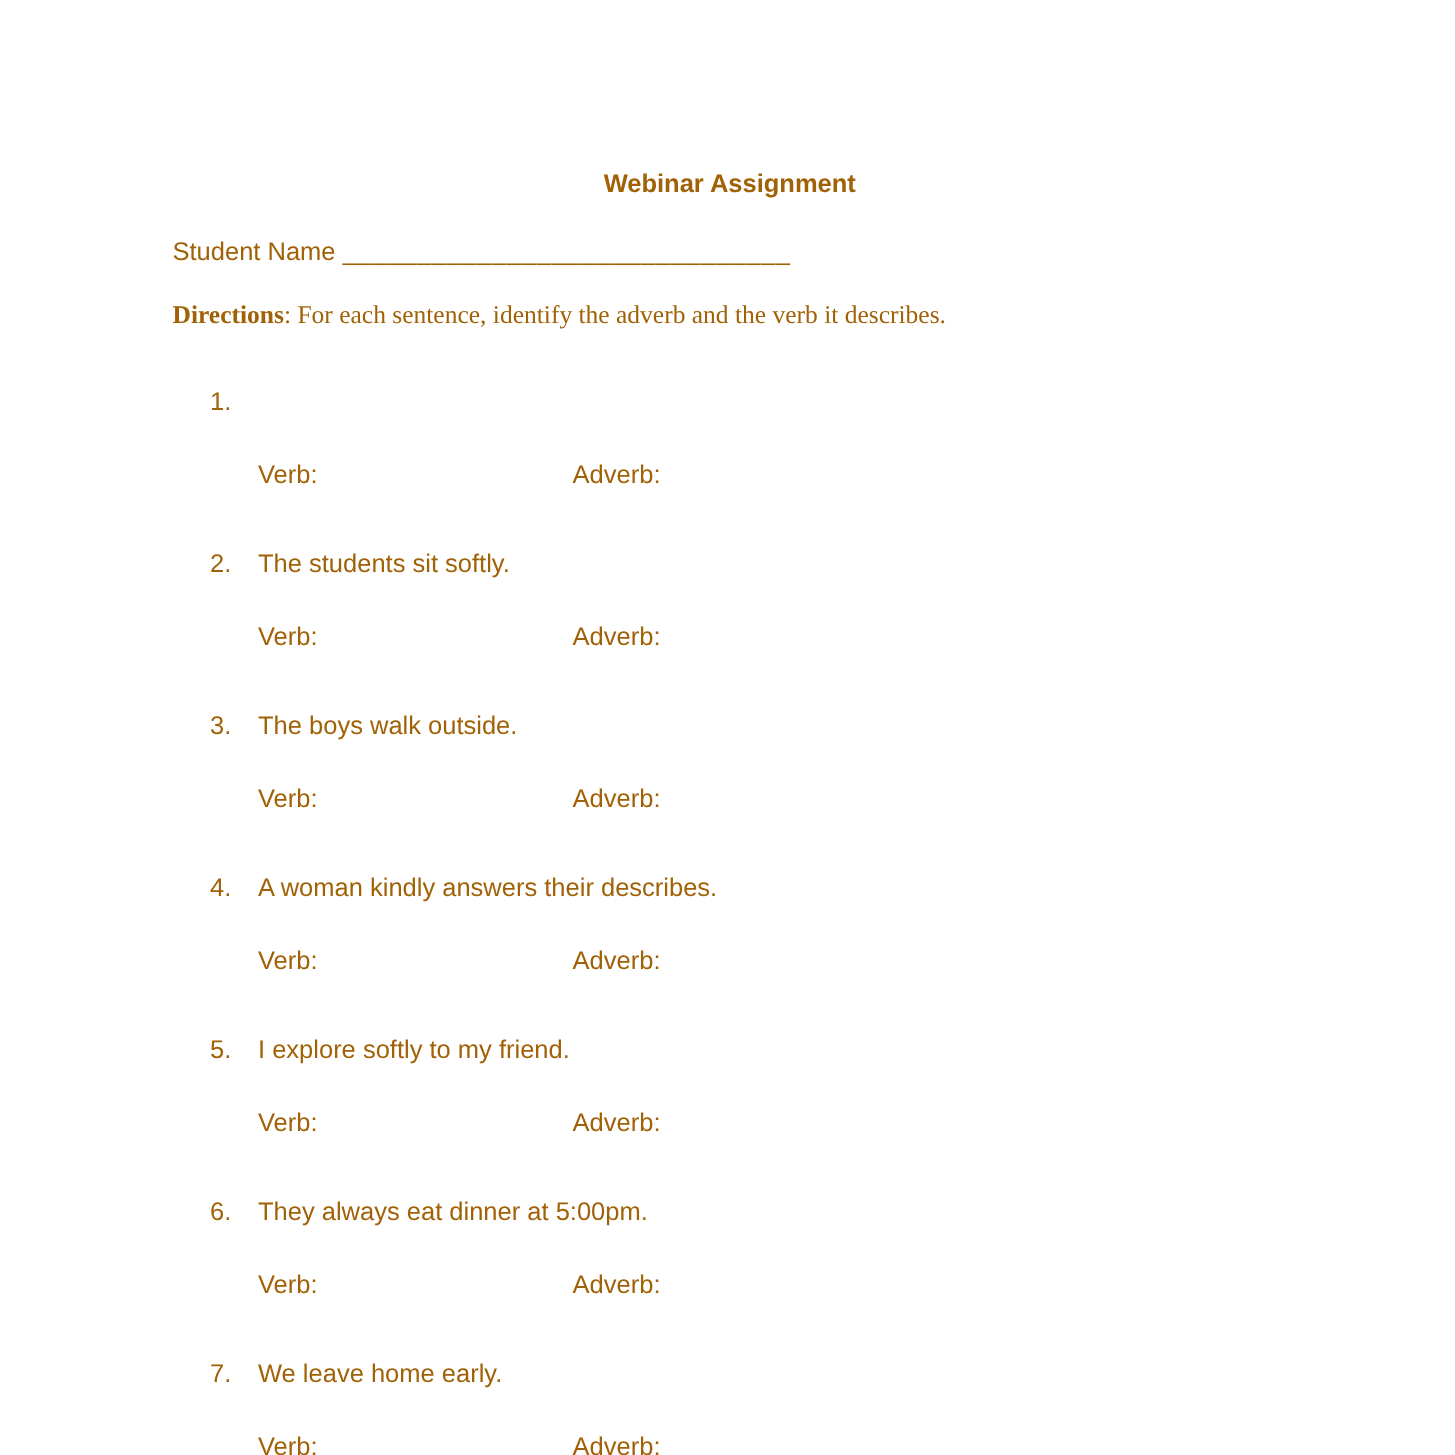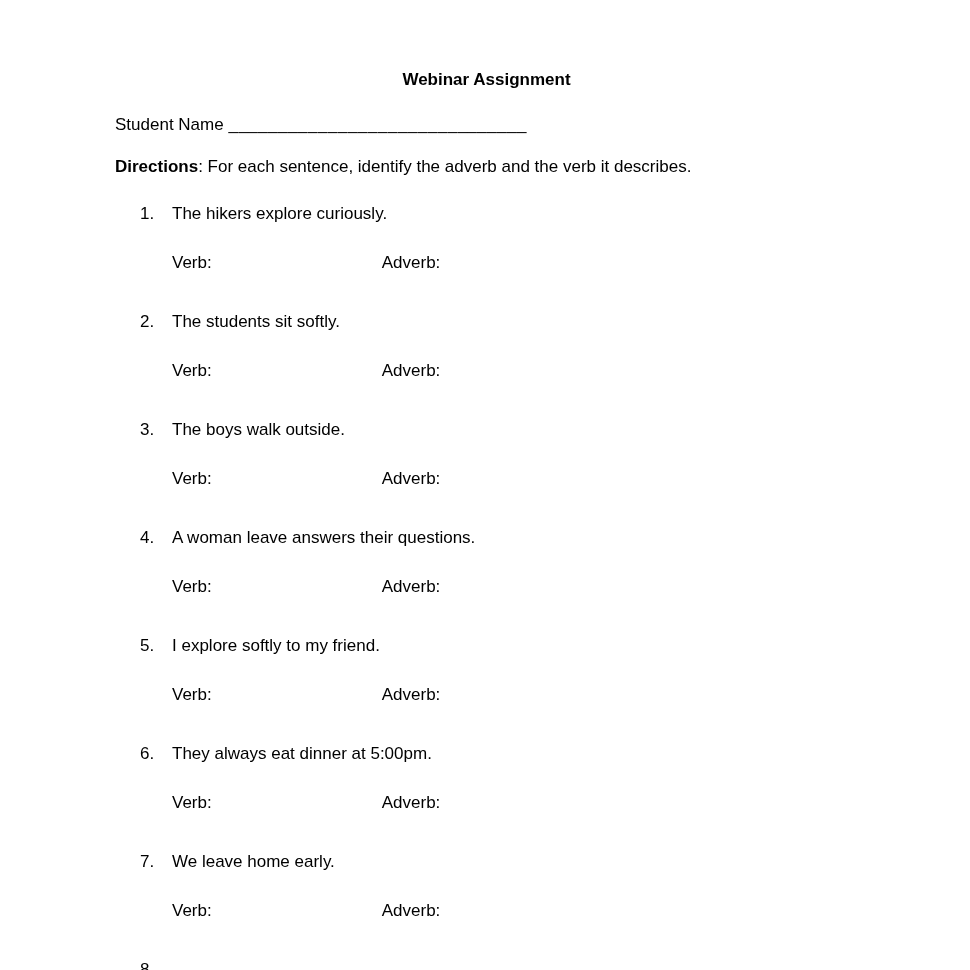--- a/index.html
+++ b/index.html
@@ -7,40 +7,41 @@
     width: 970px;
     height: 970px;
     background: #ffffff;
     overflow: hidden;
     font-family: "Liberation Sans", sans-serif;
   }
   .page {
     width: 970px;
     height: 970px;
     background: #ffffff;
-    color: #000000;
-    padding: 65px 112px 0 115px;
+    color: #a16207;
+    padding: 108px 112px 0 115px;
     font-size: 17px;
     line-height: 29px;
   }
   .doc-title, .doc-subtitle {
     font-size: 17px;
     font-weight: bold;
     text-align: center;
     line-height: 29px;
     margin-bottom: 13px;
   }
   .student-line {
     margin-bottom: 13px;
     white-space: nowrap;
     margin-top: 16px;
   }
   .student-blank { letter-spacing: 0.5px; }
   .directions-line {
-    margin-bottom: 18px;
+    margin-bottom: 29px;
+    font-family: Liberation Serif, serif;
   }
   .directions-label { font-weight: bold; }
   .item {
     margin-bottom: 30px;
   }
   .sentence-row {
     padding-left: 25px;
     display: flex;
   }
   .item-number {
@@ -73,21 +74,20 @@
     <span class="student-blank">______________________________</span>
   </div>
 
   <div class="directions-line">
     <span class="directions-label">Directions</span><span>: For each sentence, identify the adverb and the verb it describes.</span>
   </div>
 
   <div class="item">
     <div class="sentence-row">
       <span class="item-number">1.</span>
-      <span class="item-sentence">The hikers explore curiously.</span>
     </div>
     <div class="answer-row">
       <span class="verb-label">Verb:</span>
       <span class="adverb-label">Adverb:</span>
     </div>
   </div>
 
   <div class="item">
     <div class="sentence-row">
       <span class="item-number">2.</span>
@@ -106,21 +106,21 @@
     </div>
     <div class="answer-row">
       <span class="verb-label">Verb:</span>
       <span class="adverb-label">Adverb:</span>
     </div>
   </div>
 
   <div class="item">
     <div class="sentence-row">
       <span class="item-number">4.</span>
-      <span class="item-sentence">A woman leave answers their questions.</span>
+      <span class="item-sentence">A woman kindly answers their describes.</span>
     </div>
     <div class="answer-row">
       <span class="verb-label">Verb:</span>
       <span class="adverb-label">Adverb:</span>
     </div>
   </div>
 
   <div class="item">
     <div class="sentence-row">
       <span class="item-number">5.</span>

